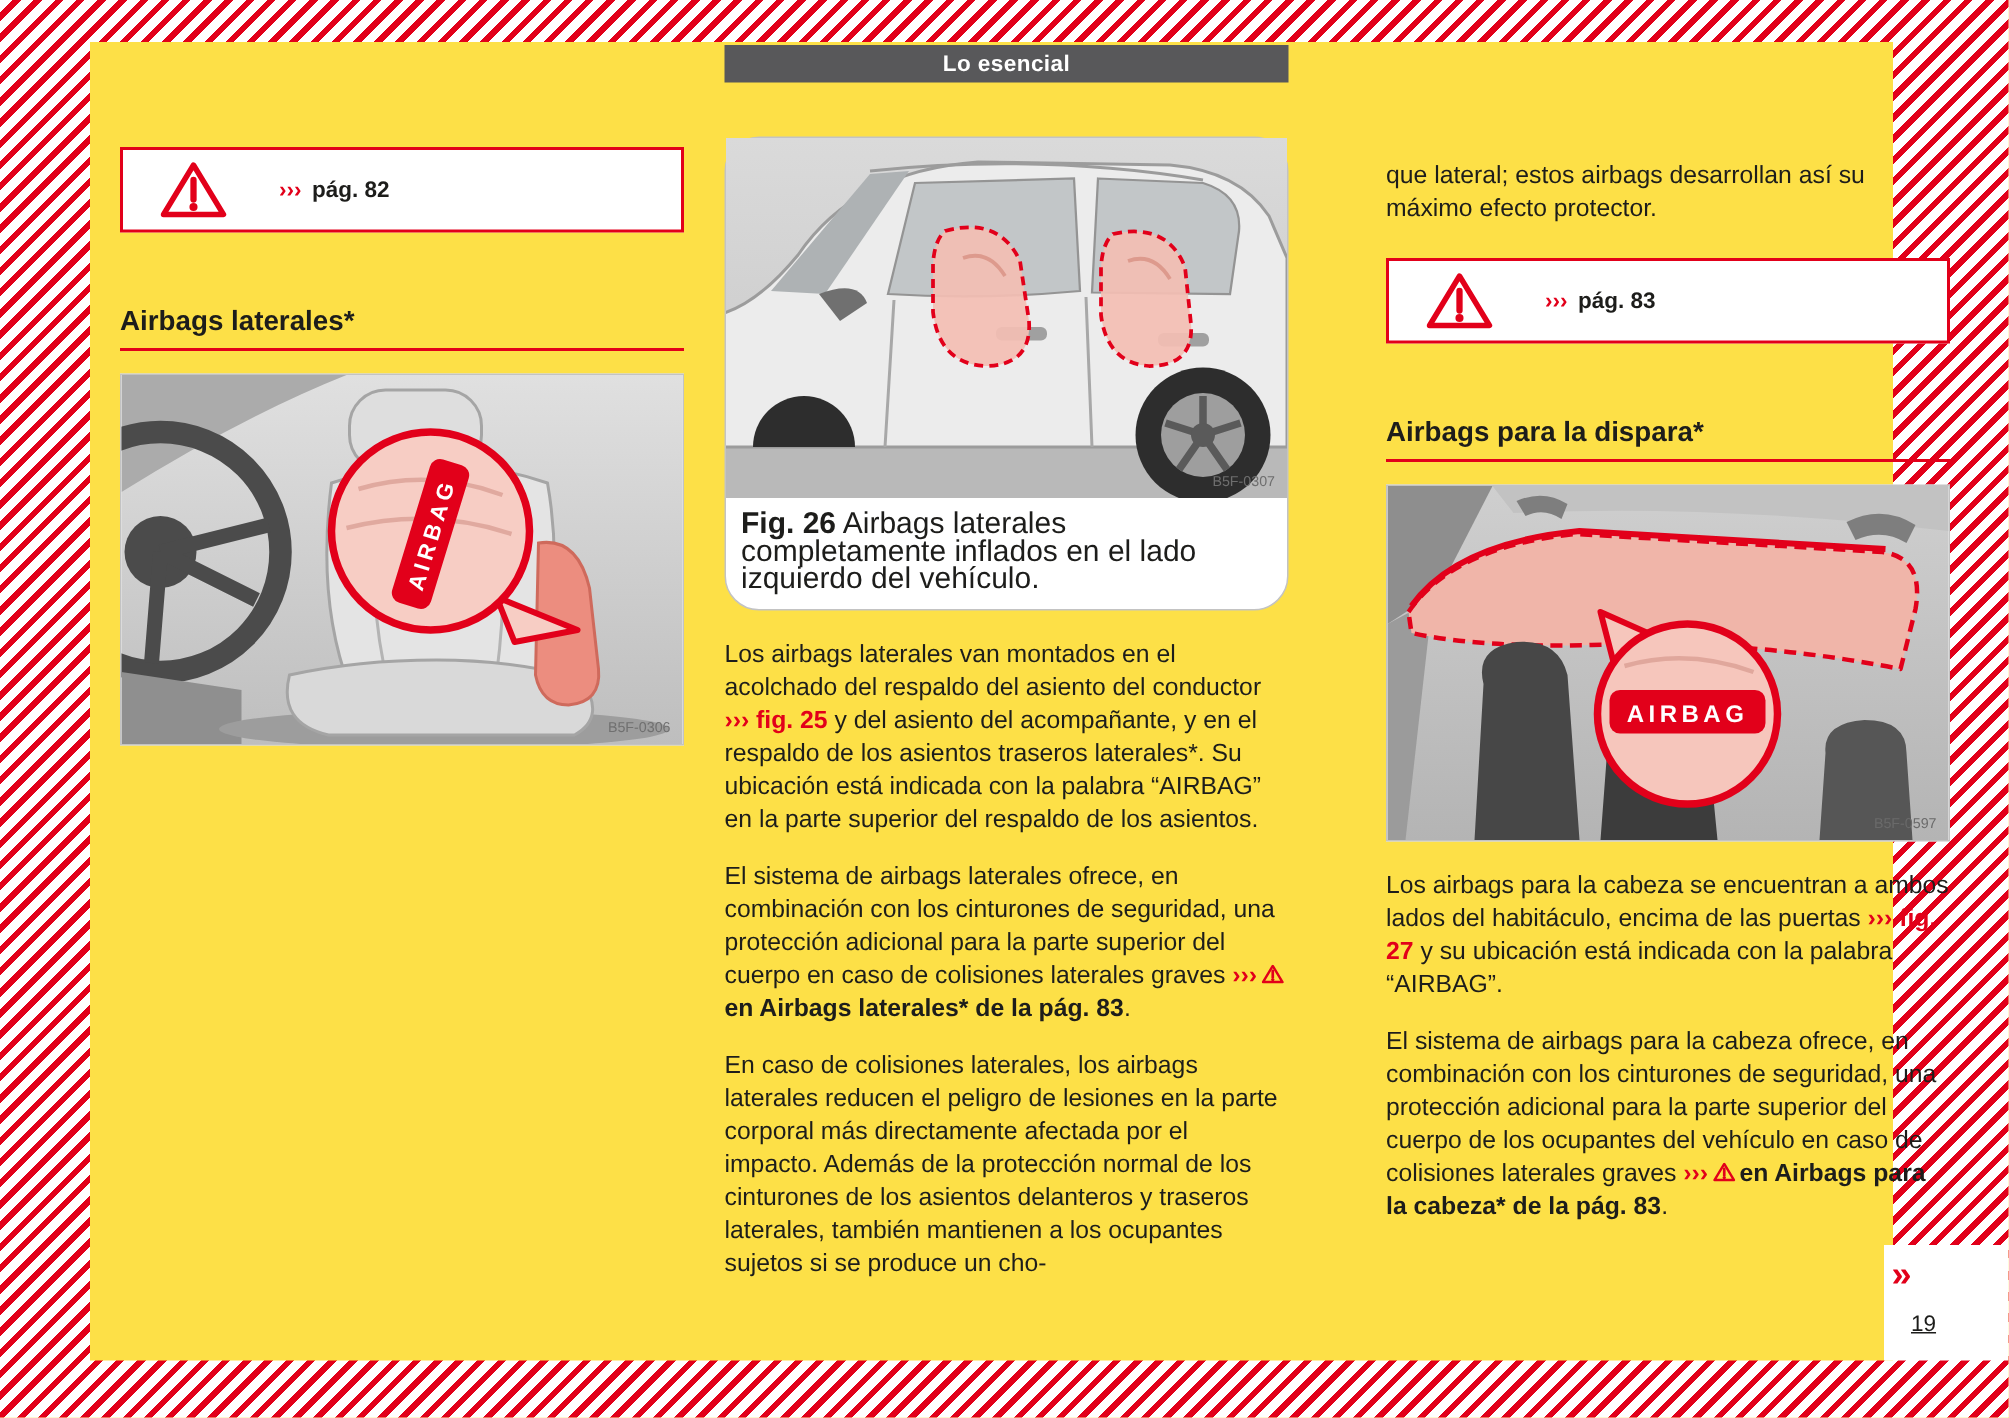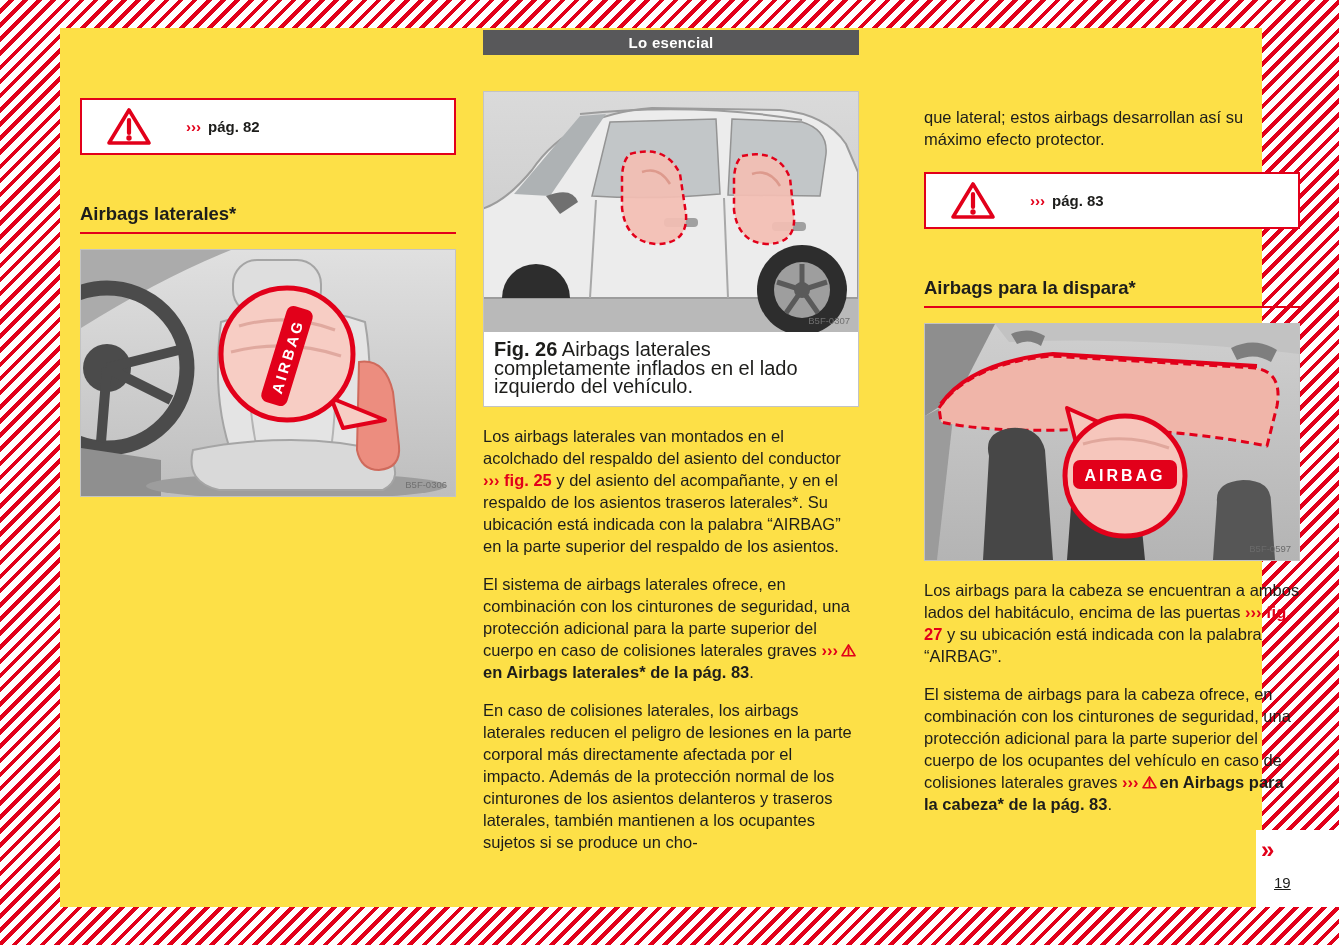--- a/index.html
+++ b/index.html
@@ -25,21 +25,21 @@
   .warning-box {
     display:flex; align-items:center; border:2px solid #e2001a;
     height:57px; padding:0 10px 0 24px; margin:22px 0 0 0; background:#fff;
   }
   .warn-text { margin-left:34px; font-size:15px; font-weight:bold; }
   .warn-text .red { margin-right:7px; }
   h2.section { font-size:18.5px; font-weight:bold; margin-top:48px; padding-bottom:7px; border-bottom:2px solid #e2001a; color:#1d1d1b; }
   figure.fig { border:1px solid #c3c3c3; margin-top:15px; background:#fff; }
   figure.fig > svg { display:block; width:100%; height:auto; }
   figcaption { font-size:20px; line-height:18.5px; padding:8px 10px 10px 10px; color:#1d1d1b; }
-  .fig-top { margin-top:0; }
+  .fig-top { margin-top:0;border-radius:23px; }
   .inline-tri { vertical-align:-1px; margin:0 3px; }
   svg text { font-family:"Liberation Sans", sans-serif; }
   .corner-patch { position:absolute; left:1256px; top:830px; width:83px; height:77px; background:#ffffff; }
   .cont-marker { position:absolute; left:1261px; top:838px; color:#e2001a; font-size:24px; font-weight:bold; line-height:24px; }
   .page-num { position:absolute; left:1274px; top:874px; font-size:15px; color:#1d1d1b;text-decoration:underline; }
 </style>
 </head>
 <body>
 
 <div class="page">

